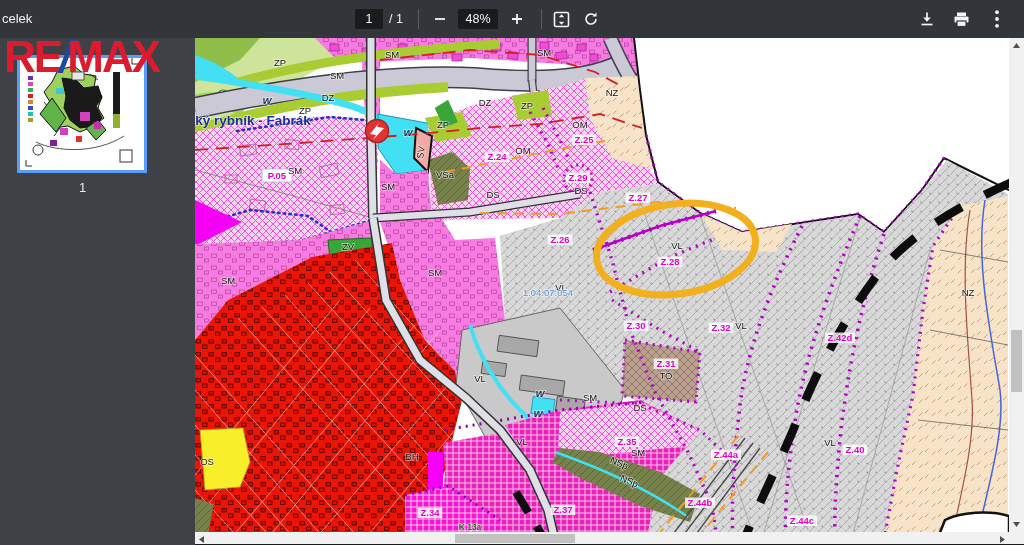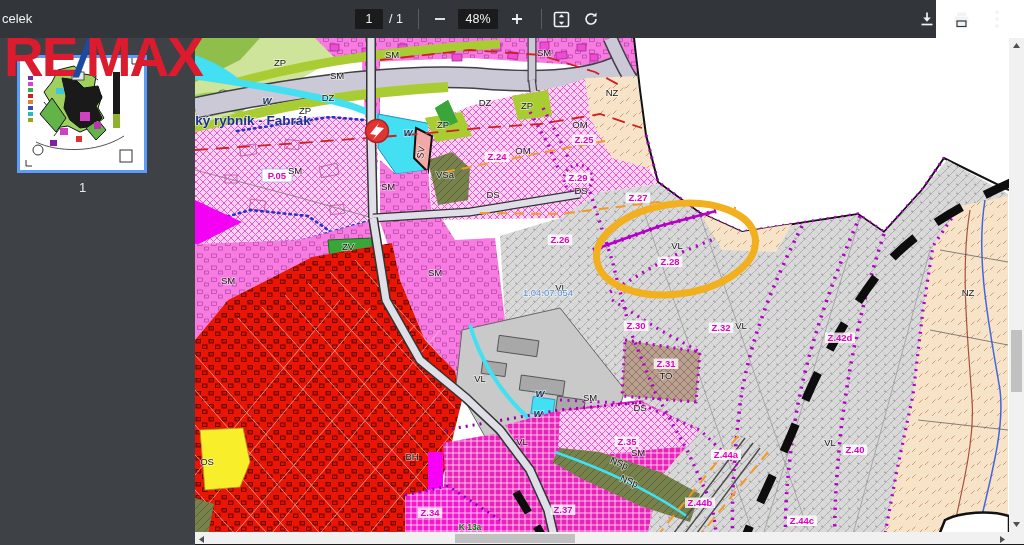--- a/index.html
+++ b/index.html
@@ -1,32 +1,32 @@
 <!DOCTYPE html>
 <html><head>
 <meta charset="utf-8">
 <style>
   * { margin:0; padding:0; box-sizing:border-box; }
   html,body { width:1024px; height:545px; overflow:hidden; background:#fff; font-family:"Liberation Sans",sans-serif; }
   #stage { position:relative; width:1024px; height:545px; }
   
-  #toolbar { position:absolute; left:0; top:0; width:936px; height:38px; background:#32363b; color:#f1f3f4; z-index:30; }
+  #toolbar { position:absolute; left:0; top:0; width:1024px; height:38px; background:#32363b; color:#f1f3f4; z-index:30; }
   #tb-title { position:absolute; left:2px; top:11px; font-size:13px; color:#f1f3f4; }
   .tb-box { position:absolute; top:9px; height:20px; background:#191b1c; color:#f1f3f4; font-size:12.5px; text-align:center; line-height:20px; border-radius:1px; }
   #page-box { left:355px; width:28px; }
   #page-count { position:absolute; left:389px; top:12px; font-size:12.5px; }
   .tb-sep { position:absolute; top:9px; width:1px; height:20px; background:#5a5e62; }
   .tb-btn { position:absolute; top:4px; width:30px; height:30px; display:flex; align-items:center; justify-content:center; color:#f1f3f4; cursor:pointer; }
   #zoom-box { left:458px; width:40px; }
   svg.icon { display:block; }
   
   #sidebar { position:absolute; left:0; top:38px; width:195px; height:507px; background:#3e4247; z-index:10; }
   #thumb { position:absolute; left:17px; top:17px; width:130px; height:118px; background:#fff; border:3px solid #5b9cf8; }
   #thumb-num { position:absolute; left:0; top:142px; width:165px; text-align:center; color:#e8eaed; font-size:13px; }
-  #remax { position:absolute; left:4px; top:-2px; z-index:20; font-size:55px; font-weight:bold; letter-spacing:-2px; line-height:42px; white-space:nowrap; }
+  #remax { position:absolute; left:4px; top:-2px; z-index:20; font-size:44px; font-weight:bold; letter-spacing:-2px; line-height:42px; white-space:nowrap; }
   #remax .r { color:#dc1c2e; }
   #remax .s { color:#1b4aa2; font-style:italic; font-weight:bold; margin:0 -2px; }
   
   #map { position:absolute; left:195px; top:38px; width:814px; height:494px; background:#fff; overflow:hidden; z-index:1; }
   
   .sb { position:absolute; background:#f1f1f1; z-index:25; }
   #vsb { left:1009px; top:38px; width:15px; height:494px; }
   #hsb { left:195px; top:532px; width:814px; height:13px; }
   #sbcorner { left:1009px; top:532px; width:15px; height:13px; background:#f1f1f1; position:absolute; z-index:25;}
   .sb-thumb { position:absolute; background:#c1c1c1; }

